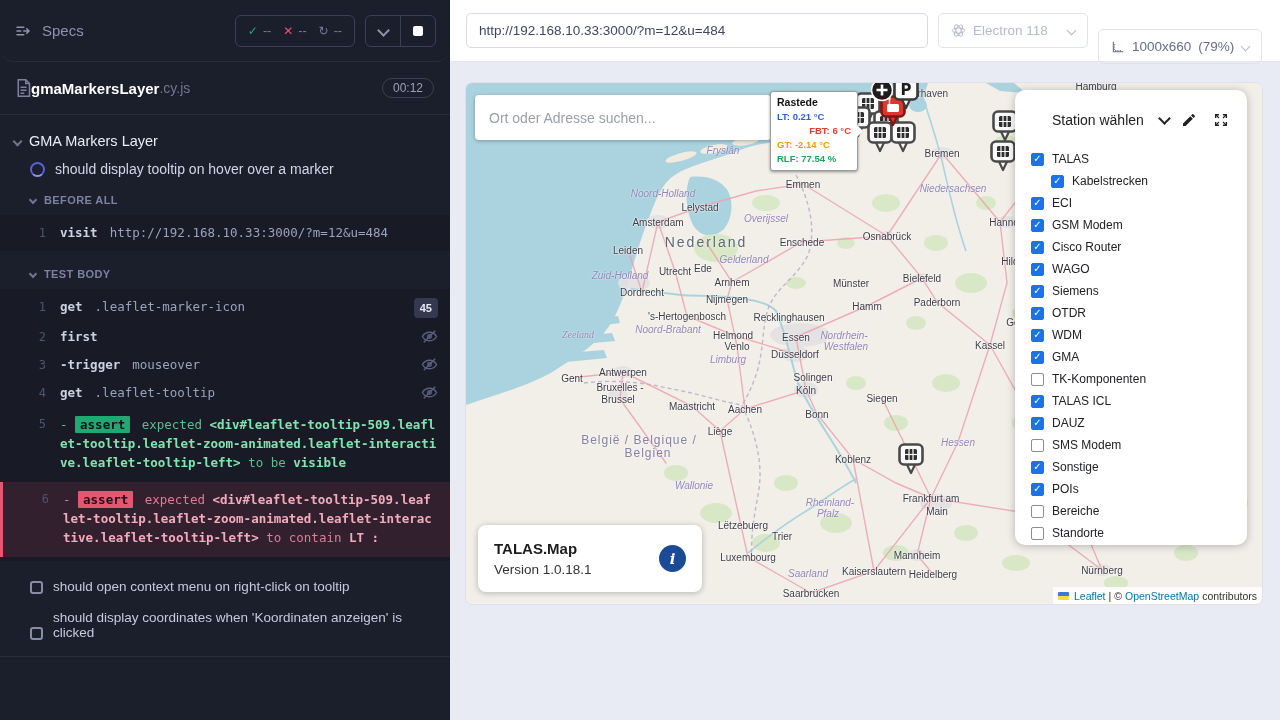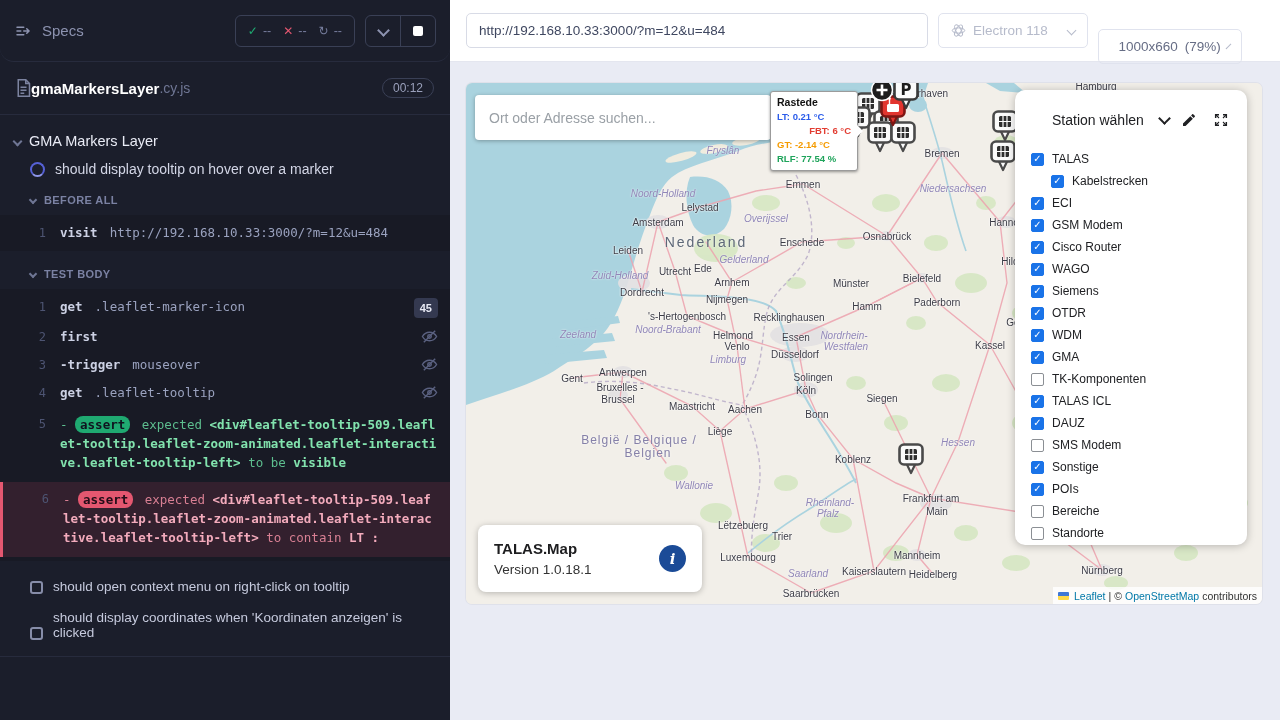--- a/index.html
+++ b/index.html
@@ -33,38 +33,38 @@
   .section-row .chev{width:4px;height:4px;border-color:#6f7694;}
   .cmd-block{background:#181a25;margin:2px 0 10px 0;padding:4px 0;}
   .cmd-row{display:flex;align-items:flex-start;padding:5px 12px 5px 0;font-family:"DejaVu Sans Mono",monospace;font-size:12.5px;line-height:18px;}
   .cmd-num{width:46px;flex:0 0 auto;text-align:right;padding-right:14px;color:#4d5472;font-size:12px;}
   .cmd-body{flex:1;color:#9aa2bf;word-break:break-all;}
   .cmd-name{font-weight:bold;color:#ccd1e4;margin-right:12px;}
   .cmd-trail{flex:0 0 auto;width:36px;display:flex;justify-content:flex-end;align-items:center;}
   .count-badge{background:#343950;color:#e8eaf5;font-size:11px;font-weight:bold;border-radius:4px;padding:1px 6px;font-family:"Liberation Sans",sans-serif;}
   .cmd-row.assert{padding-top:8px;padding-bottom:10px;}
   .cmd-row.assert .cmd-body{line-height:19px;}
-  .abadge{font-weight:bold;border-radius:8px;padding:1px 5px;margin-right:4px;}
+  .abadge{font-weight:bold;border-radius:1px;padding:1px 5px;margin-right:4px;}
   .cmd-row.passed .cmd-body{color:#5dbe8f;}
   .cmd-row.passed .abadge{background:#1fa971;color:#10131f;}
   .cmd-row.passed b{color:#82e3ae;}
   .failwrap{background:#33202e;border-left:3px solid #e45770;}
   .cmd-row.failed .cmd-body{color:#d87f93;}
   .cmd-row.failed .abadge{background:#e45770;color:#230d18;}
   .cmd-row.failed b{color:#f3abbc;}
   .pending-row{display:flex;align-items:flex-end;gap:10px;padding:8px 16px 8px 30px;color:#c6cadd;font-size:13.5px;}
   .psq{width:9px;height:9px;border:2px solid #878da9;border-radius:3px;flex:0 0 auto;}
   .divider{height:1px;background:#272b3d;margin-top:8px;}
   
   .rightpane{position:absolute;left:450px;top:0;width:830px;height:720px;}
   .topbar{height:61px;background:#ffffff;border-bottom:1px solid #e4e6ef;display:flex;align-items:center;padding:0 16px;}
   .url-input{width:436px;height:33px;border:1px solid #d8dbe6;border-radius:5px;padding:0 12px;font-size:13.5px;color:#3f4760;font-family:inherit;outline:none;margin-right:10px;}
   .tb-group{height:35px;border:1px solid #e0e3ee;border-radius:5px;display:flex;align-items:center;gap:7px;padding:0 12px;box-sizing:border-box;}
   .tb-browser{width:150px;color:#b6bbcb;font-size:13.5px;margin-right:10px;}
-  .tb-size{width:144px;color:#666d85;font-size:13.5px;margin-top:32px;}
+  .tb-size{width:164px;color:#666d85;font-size:13.5px;margin-top:32px;}
   .tb-chev{width:6px;height:6px;border-right:1.6px solid #b6bbcb;border-bottom:1.6px solid #b6bbcb;transform:rotate(45deg);margin-left:auto;}
   
   .mapwrap{position:absolute;left:16px;top:83px;width:796px;height:521px;border-radius:6px;overflow:hidden;background:#f2efe9;box-shadow:0 0 0 1px rgba(0,0,0,0.04);cursor:grab;}
   .mapwrap svg.tiles{position:absolute;left:0;top:0;}
   .maplabel{position:absolute;transform:translate(-50%,-50%);white-space:nowrap;pointer-events:none;}
   .maplabel.c{font-size:10px;color:#3c3c46;text-shadow:0 0 2px #fff,0 0 2px #fff;}
   .maplabel.r{font-size:10px;font-style:italic;color:#9187b8;text-shadow:0 0 2px #fff;}
   .maplabel.n{font-size:14px;color:#5e6878;letter-spacing:2px;text-shadow:0 0 3px #fff;}
   .maplabel.n2{font-size:12px;color:#8580a8;letter-spacing:1px;text-shadow:0 0 3px #fff;}
   .mk{position:absolute;width:30px;height:34px;}
@@ -407,21 +407,21 @@
         <div class="maplabel c" style="left: 385px; top: 200px;">Münster</div>
         <div class="maplabel c" style="left: 266px; top: 199px;">Arnhem</div>
         <div class="maplabel c" style="left: 176px; top: 209px;">Dordrecht</div>
         <div class="maplabel c" style="left: 261px; top: 216px;">Nijmegen</div>
         <div class="maplabel c" style="left: 471px; top: 219px;">Paderborn</div>
         <div class="maplabel c" style="left: 401px; top: 223px;">Hamm</div>
         <div class="maplabel c" style="left: 221px; top: 233px;">'s-Hertogenbosch</div>
         <div class="maplabel c" style="left: 323px; top: 234px;">Recklinghausen</div>
         <div class="maplabel c" style="left: 562px; top: 239px;">Göttingen</div>
         <div class="maplabel r" style="left: 202px; top: 246px;">Noord-Brabant</div>
-        <div class="maplabel r" style="left: 112px; top: 251px;">Zeeland</div>
+        <div class="maplabel r" style="left: 112px; top: 251px; font-family: Liberation Serif, serif;">Zeeland</div>
         <div class="maplabel c" style="left: 267px; top: 252px;">Helmond</div>
         <div class="maplabel c" style="left: 330px; top: 254px;">Essen</div>
         <div class="maplabel r" style="left: 378px; top: 252px;">Nordrhein-</div>
         <div class="maplabel r" style="left: 380px; top: 263px;">Westfalen</div>
         <div class="maplabel c" style="left: 524px; top: 262px;">Kassel</div>
         <div class="maplabel c" style="left: 271px; top: 263px;">Venlo</div>
         <div class="maplabel c" style="left: 329px; top: 271px;">Düsseldorf</div>
         <div class="maplabel r" style="left: 262px; top: 276px;">Limburg</div>
         <div class="maplabel c" style="left: 157px; top: 289px;">Antwerpen</div>
         <div class="maplabel c" style="left: 347px; top: 294px;">Solingen</div>

